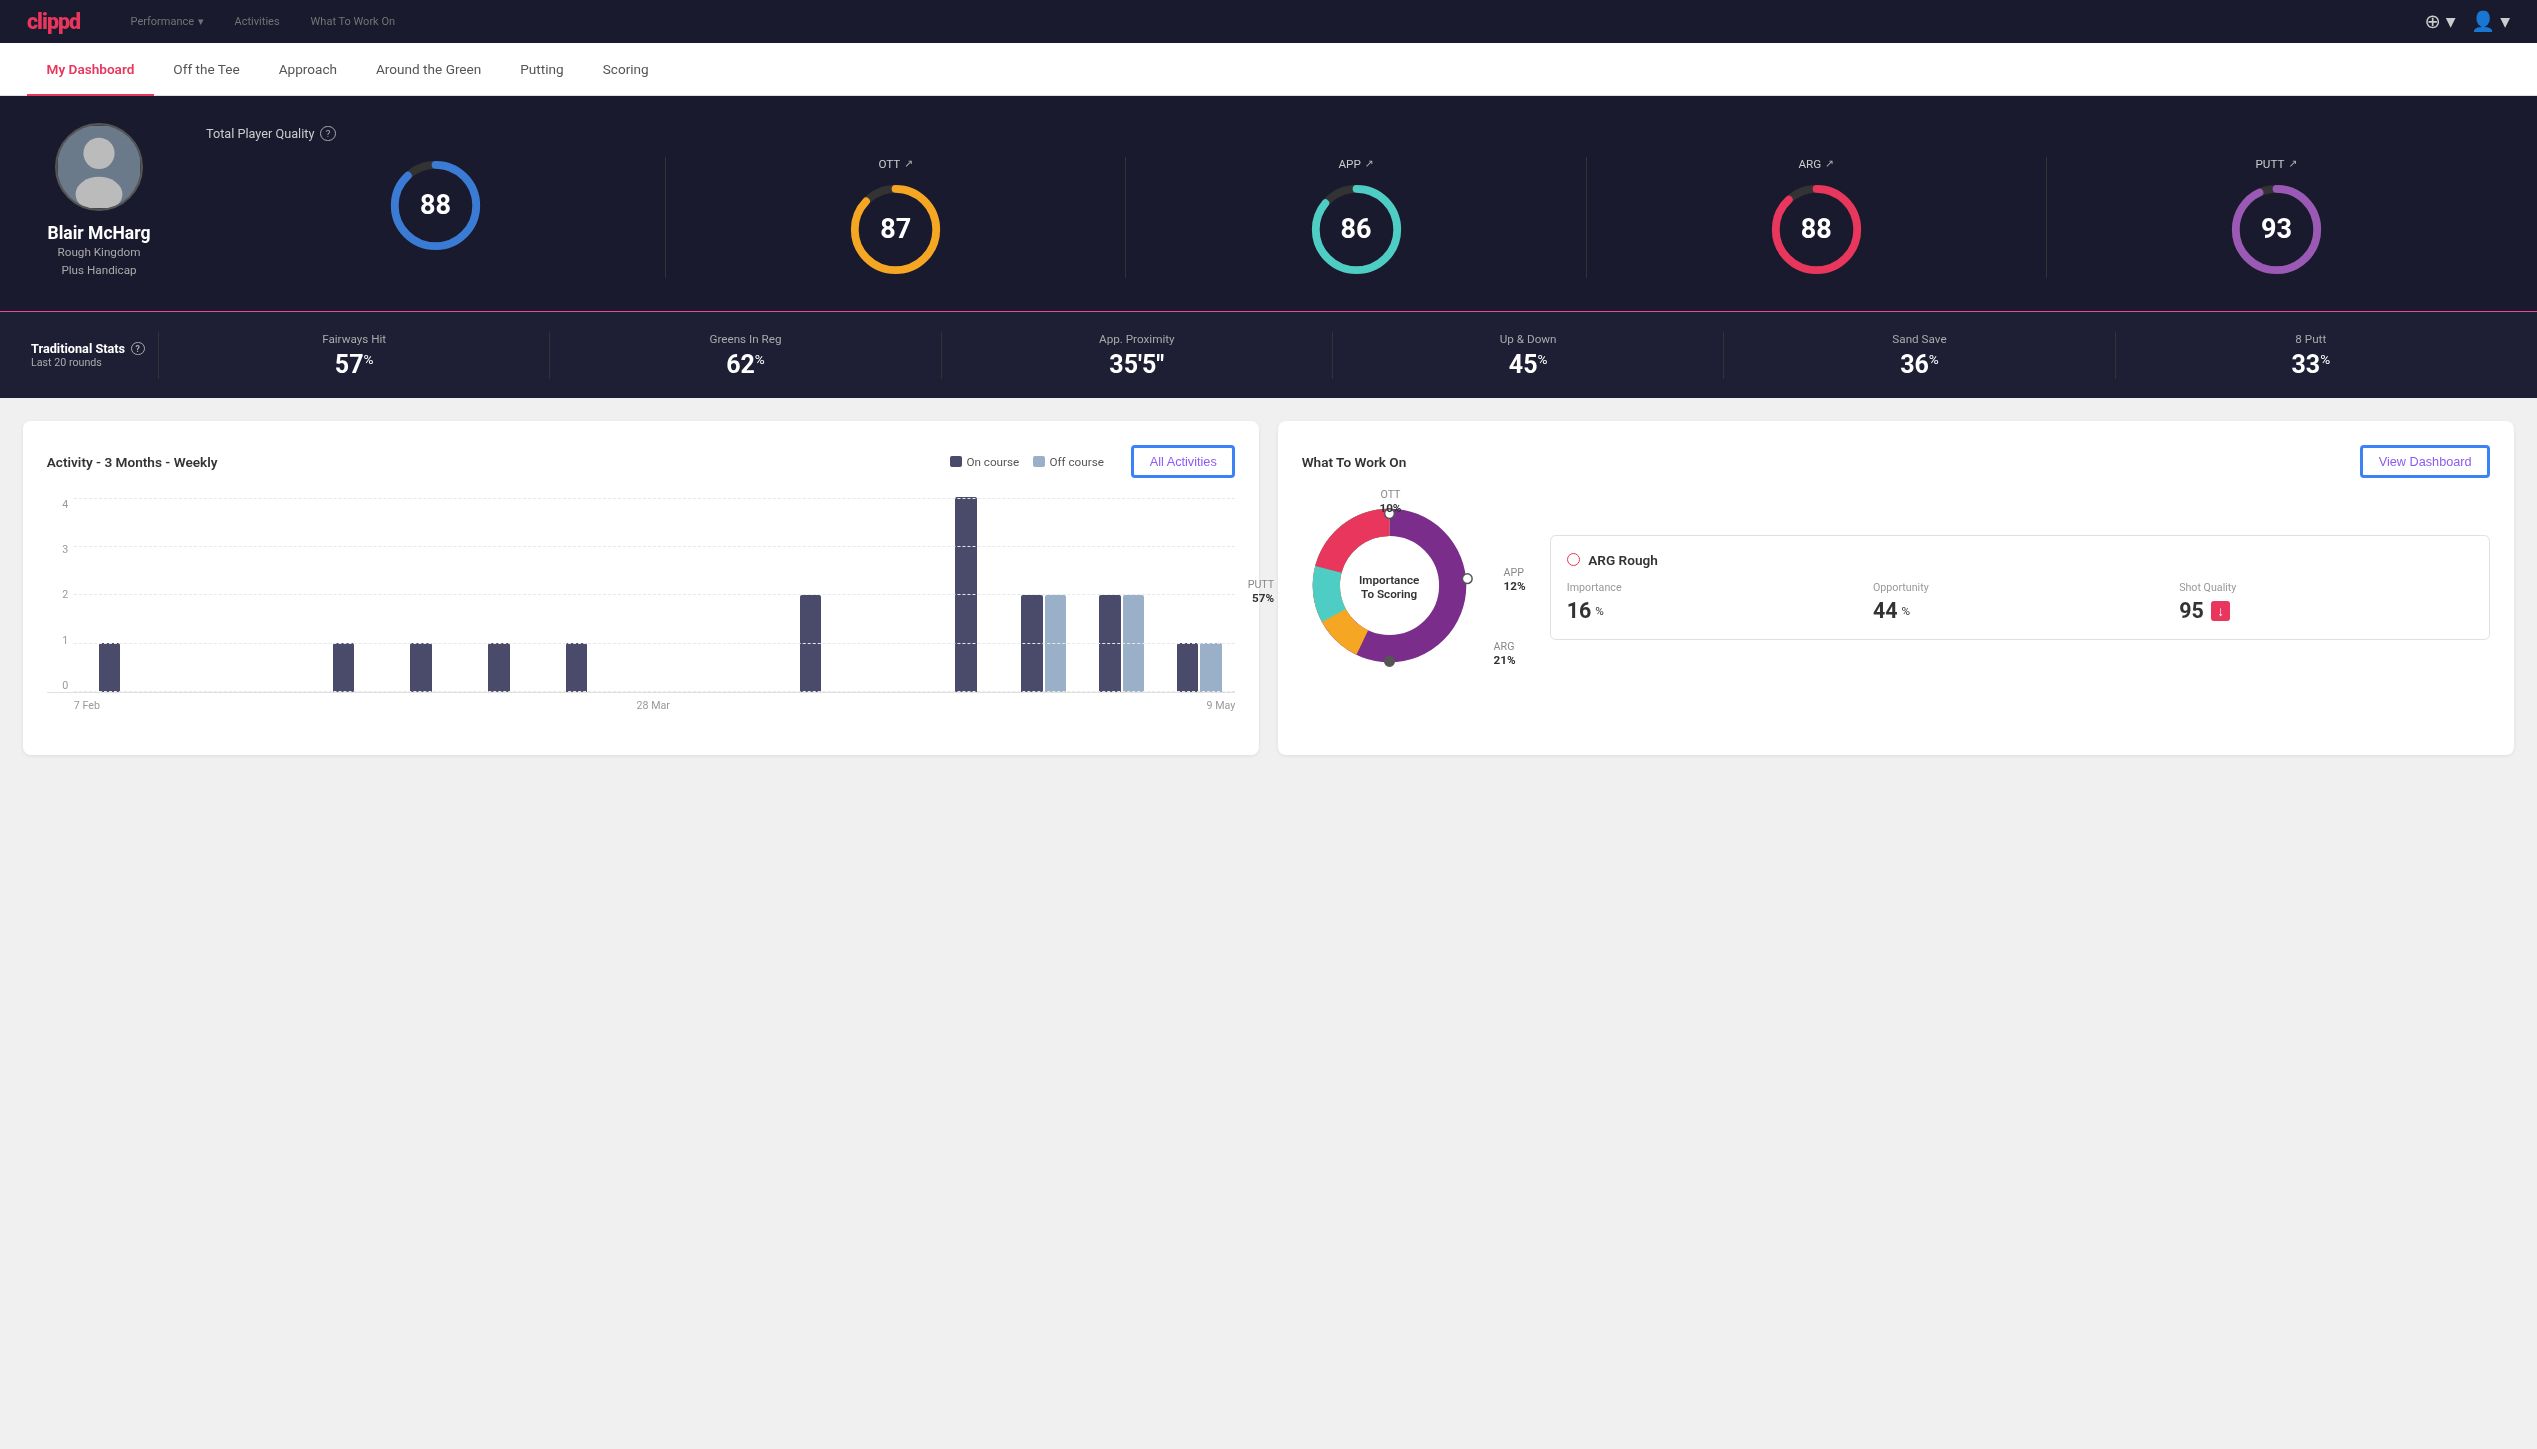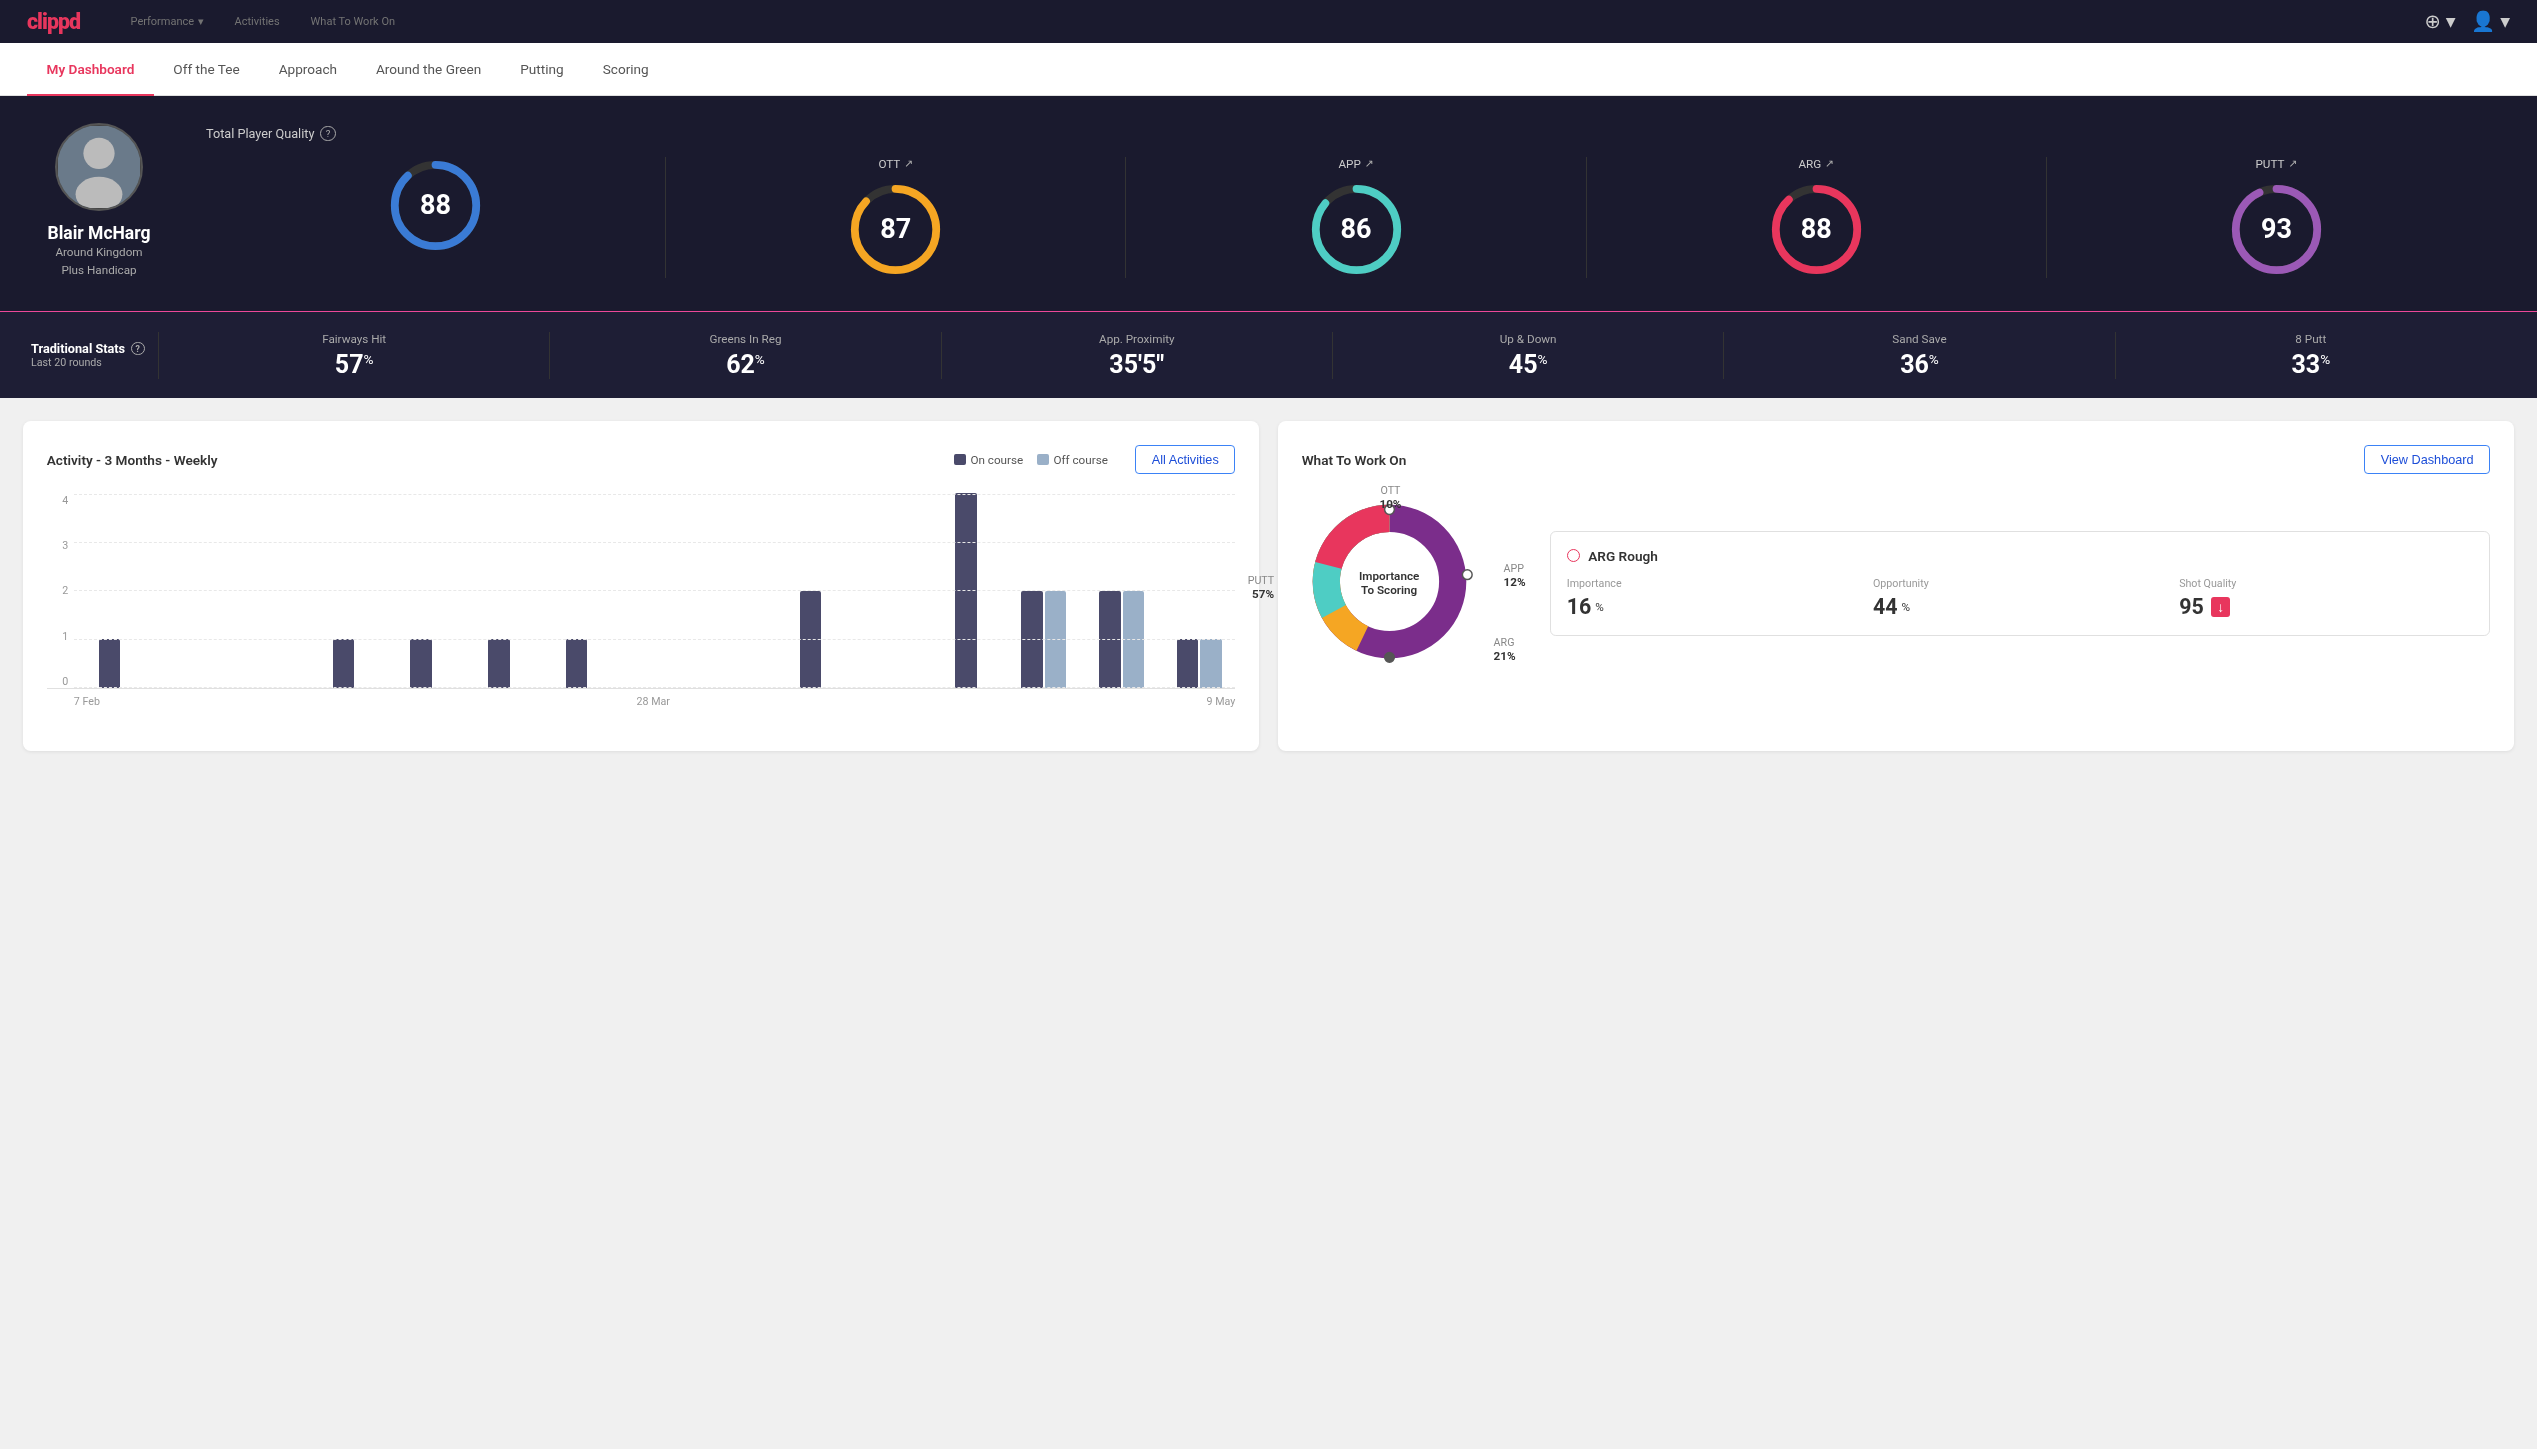--- a/index.html
+++ b/index.html
@@ -260,23 +260,23 @@
       gap: 4.9px;
       font-size: 11.7px;
       color: #555;
     }
     .legend-dot {
       width: 11.7px;
       height: 11.7px;
       border-radius: 1.9px;
     }
     .btn-outline {
-      border: 1px solid #3b82f6;
+      border: 3px solid #3b82f6;
       background: #fff;
-      color: #1d4ed8;
+      color: #8b5cf6;
       padding: 6.8px 15.6px;
       font-size: 12.7px;
       border-radius: 3.9px;
       cursor: pointer;
     }
 
     
     .bar-chart {
       position: relative;
       height: 234px;
@@ -447,21 +447,21 @@
 
     <div class="player-info">
       <div class="avatar">
         <svg width="82" height="82" viewBox="0 0 84 84">
           <rect width="84" height="84" fill="#6a7a8a"></rect>
           <circle cx="42" cy="28" r="16" fill="#bbb"></circle>
           <ellipse cx="42" cy="70" rx="24" ry="18" fill="#bbb"></ellipse>
         </svg>
       </div>
       <div class="player-name">Blair McHarg</div>
-      <div class="player-sub">Around Kingdom</div>
+      <div class="player-sub">Rough Kingdom</div>
       <div class="player-sub">Plus Handicap</div>
     </div>
 
     <div class="scores-section">
       <div class="tpq-label">
         <span>Total Player Quality</span>
         <span class="help-icon">?</span>
       </div>
       <div class="score-rings">
 

